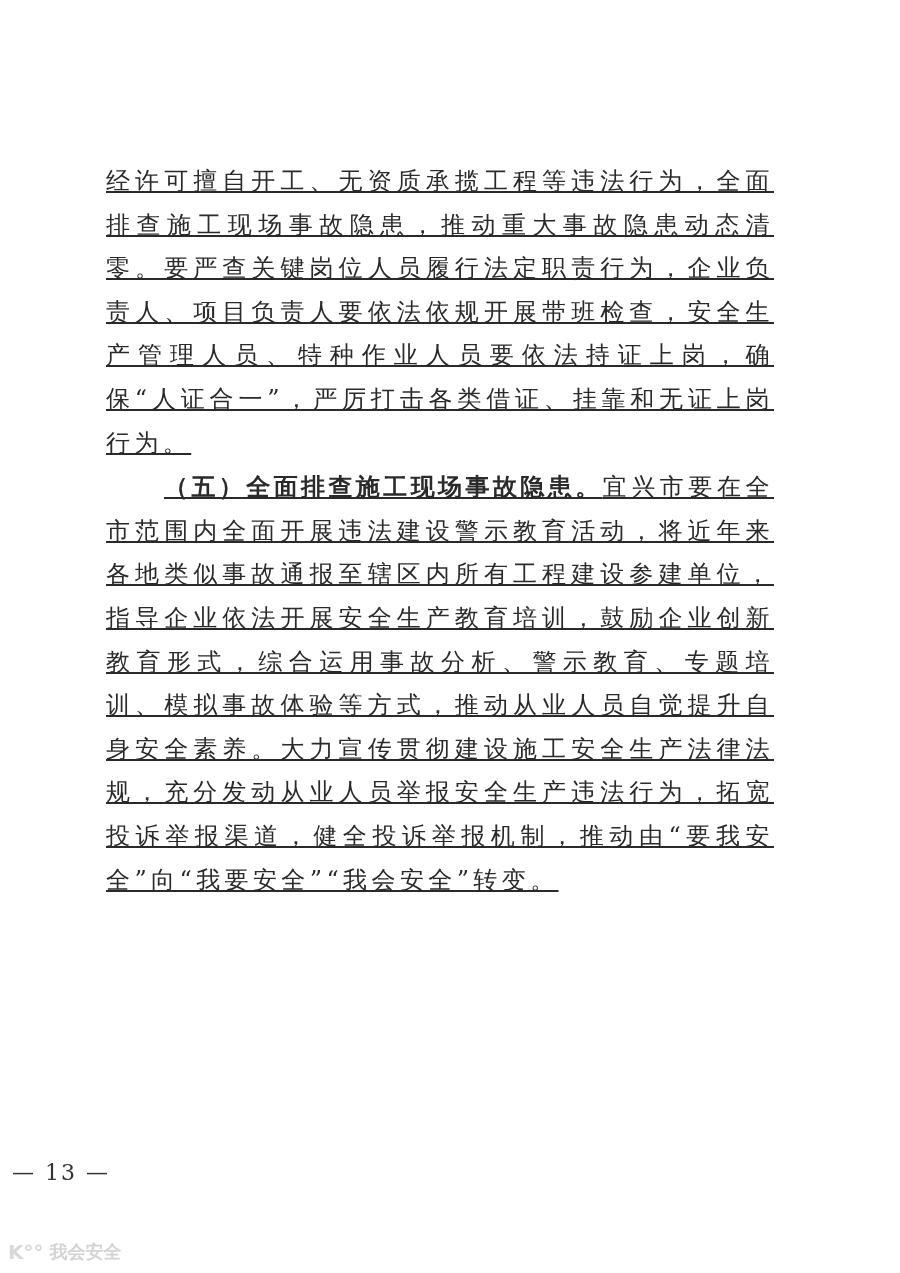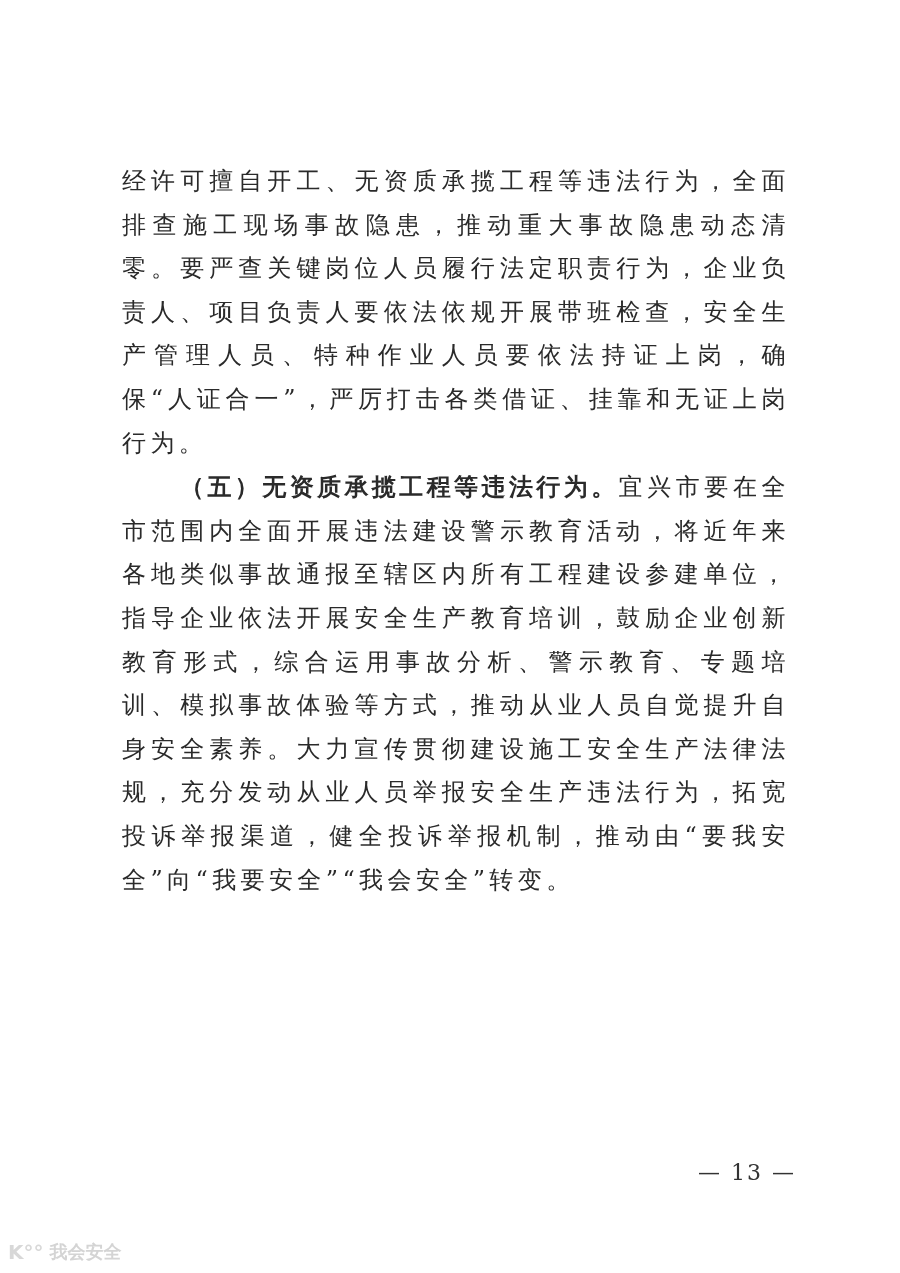--- a/index.html
+++ b/index.html
@@ -1,45 +1,45 @@
 <!DOCTYPE html>
 <html><head>
   <meta charset="utf-8">
   <style>
     html, body { margin: 0; padding: 0; }
     body {
       width: 900px; height: 1273px; background: #ffffff; position: relative; overflow: hidden;
       font-family: "DejaVu Serif", "Liberation Serif", serif; color: #2a2a2a;
     }
-    .page-body { position: absolute; left: 122px; top: 160px; width: 668px; }
+    .page-body { position: absolute; left: 106px; top: 160px; width: 668px; text-decoration: underline; }
     .para {
       margin: 0; font-size: 24px; line-height: 43.6px; text-align: justify;
       text-align-last: left; letter-spacing: 4.4px; word-break: break-all;
     }
     .para.indent { text-indent: 58px; }
     .heading { font-weight: bold; letter-spacing: 3.2px; }
     .page-number {
-      position: absolute; left: 0; width: 796px; top: 1160px; text-align: right;
+      position: absolute; left: 12px; width: 796px; top: 1160px; text-align: left;
       font-size: 22px; color: #333; letter-spacing: 2px;
     }
     .watermark {
       position: absolute; left: 8px; top: 1240px; font-family: "DejaVu Sans", sans-serif;
       font-size: 18px; color: #d4d4d4; font-weight: bold; display: flex; align-items: center; gap: 6px;
     }
     .wm-logo { font-size: 20px; color: #d8d8d8; }
   </style>
 </head>
 <body>
 
 <div class="page-body">
   <p class="para">
     <span>经许可擅自开工、无资质承揽工程等违法行为，全面排查施工现场事故隐患，推动重大事故隐患动态清零。要严查关键岗位人员履行法定职责行为，企业负责人、项目负责人要依法依规开展带班检查，安全生产管理人员、特种作业人员要依法持证上岗，确保“人证合一”，严厉打击各类借证、挂靠和无证上岗行为。</span>
   </p>
   <p class="para indent">
-    <span class="heading">（五）无资质承揽工程等违法行为。</span><span>宜兴市要在全市范围内全面开展违法建设警示教育活动，将近年来各地类似事故通报至辖区内所有工程建设参建单位，指导企业依法开展安全生产教育培训，鼓励企业创新教育形式，综合运用事故分析、警示教育、专题培训、模拟事故体验等方式，推动从业人员自觉提升自身安全素养。大力宣传贯彻建设施工安全生产法律法规，充分发动从业人员举报安全生产违法行为，拓宽投诉举报渠道，健全投诉举报机制，推动由“要我安全”向“我要安全”“我会安全”转变。</span>
+    <span class="heading">（五）全面排查施工现场事故隐患。</span><span>宜兴市要在全市范围内全面开展违法建设警示教育活动，将近年来各地类似事故通报至辖区内所有工程建设参建单位，指导企业依法开展安全生产教育培训，鼓励企业创新教育形式，综合运用事故分析、警示教育、专题培训、模拟事故体验等方式，推动从业人员自觉提升自身安全素养。大力宣传贯彻建设施工安全生产法律法规，充分发动从业人员举报安全生产违法行为，拓宽投诉举报渠道，健全投诉举报机制，推动由“要我安全”向“我要安全”“我会安全”转变。</span>
   </p>
 </div>
 
 <div class="page-number">— 13 —</div>
 
 <div class="watermark">
   <span class="wm-logo">K°°</span>
   <span>我会安全</span>
 </div>
 

